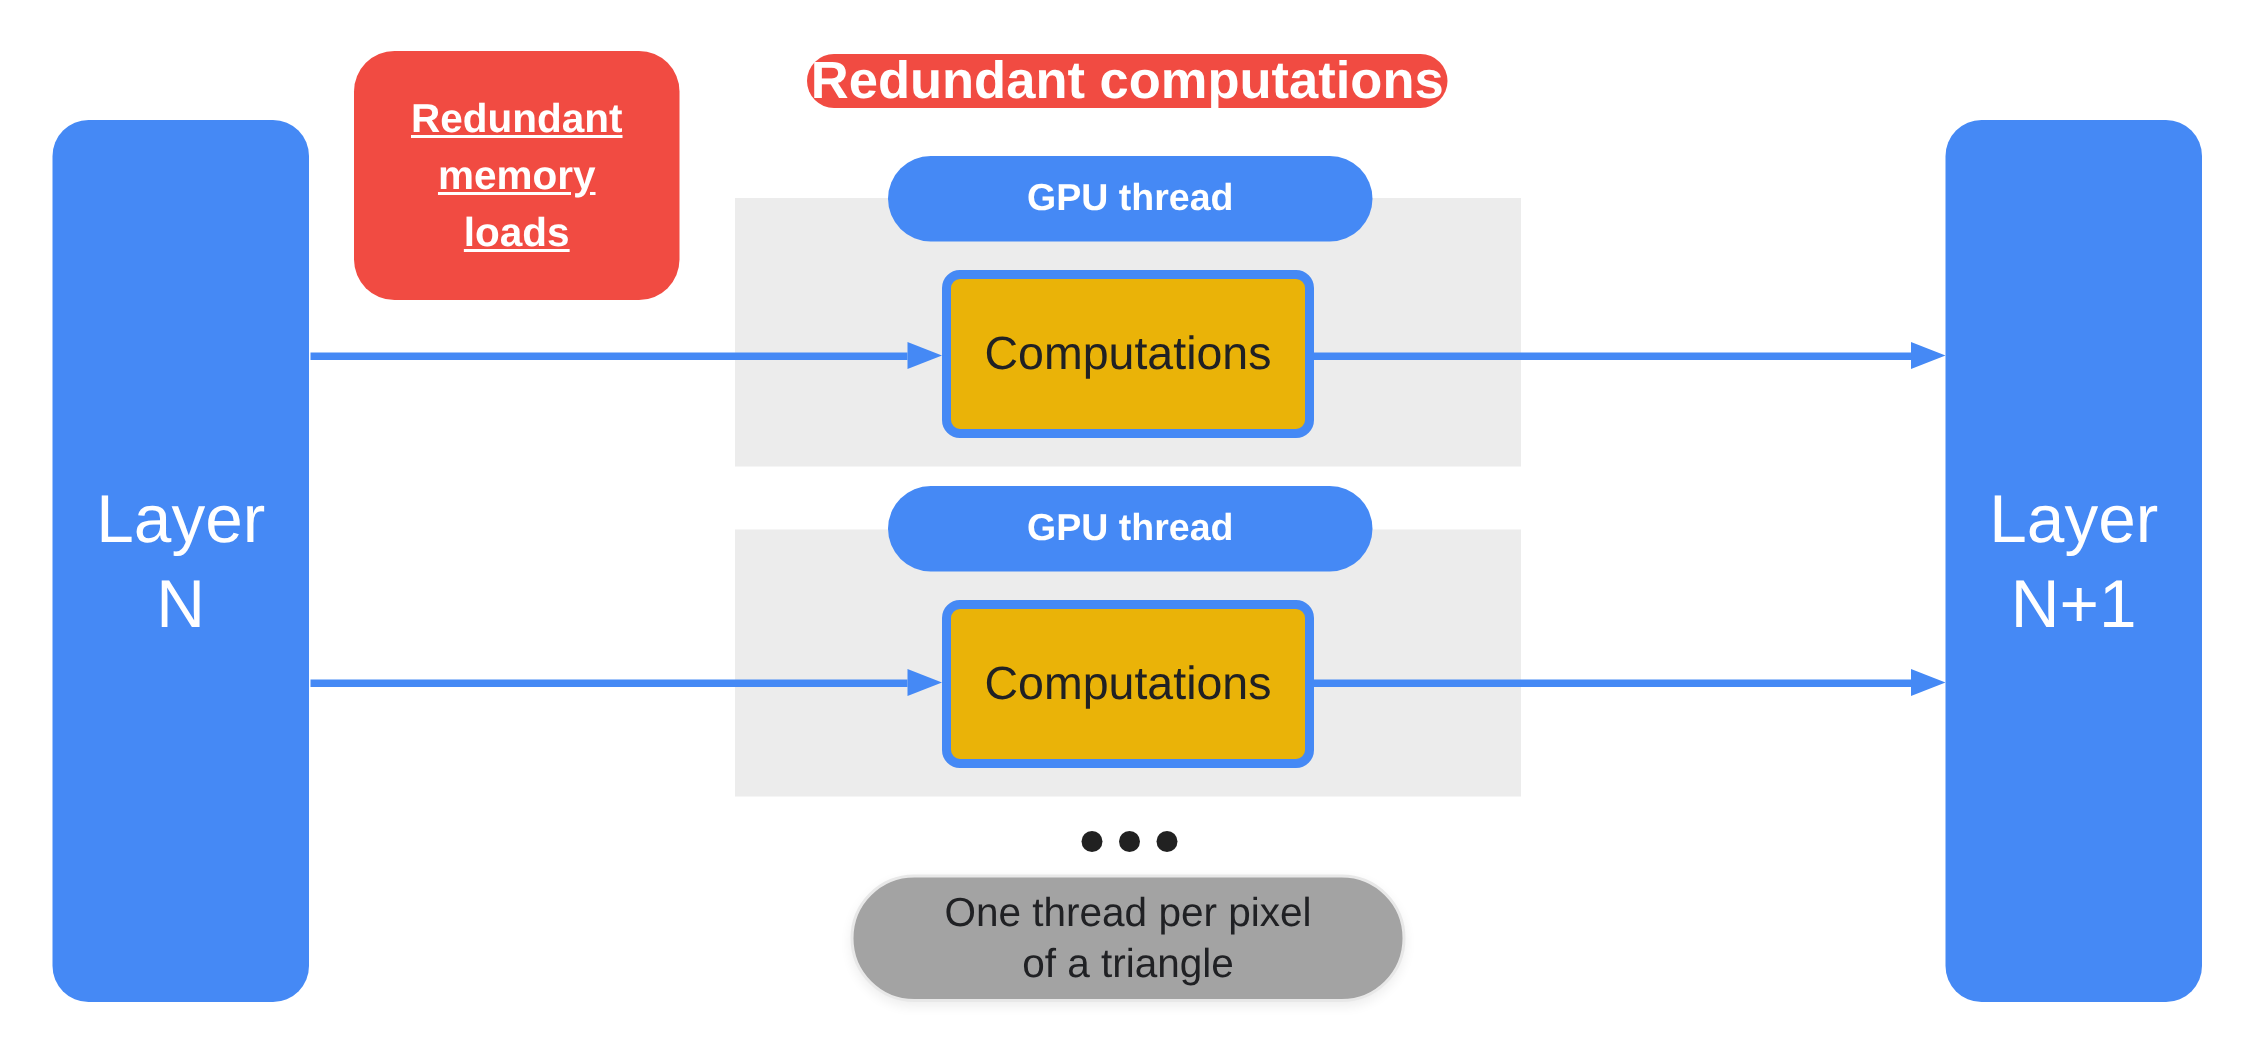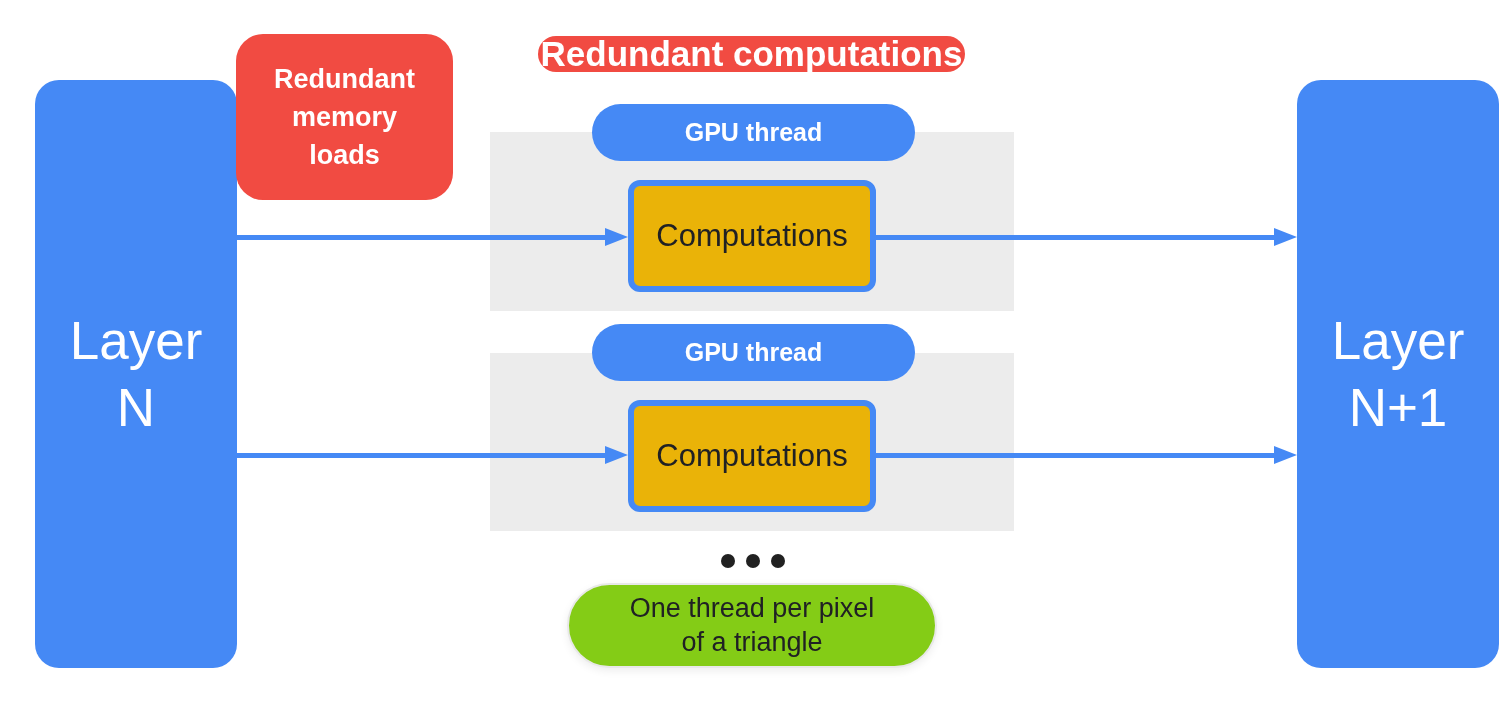--- a/index.html
+++ b/index.html
@@ -9,30 +9,30 @@
     height: 706px;
     background: #ffffff;
     overflow: hidden;
     font-family: "Liberation Sans", sans-serif;
   }
 
   
   .layer-box {
     position: absolute;
     top: 80px;
-    width: 202px;
+    width: 171px;
     height: 588px;
     background: #4589F5;
     border-radius: 24px;
     color: #ffffff;
     display: flex;
     align-items: center;
     justify-content: center;
     text-align: center;
-    font-size: 53px;
+    font-size: 45px;
     line-height: 1.27;
     font-weight: 400;
     white-space: pre-line;
   }
   .layer-left  { left: 35px; }
   .layer-right { left: 1297px; }
 
   
   .red-badge {
     position: absolute;
@@ -41,21 +41,21 @@
     font-weight: 700;
     display: flex;
     align-items: center;
     justify-content: center;
     text-align: center;
     white-space: pre-line;
     box-sizing: border-box;
   }
   .badge-memory {
     left: 236px; top: 34px; width: 217px; height: 166px;
-    border-radius: 27px; font-size: 27px; line-height: 1.42;
+    border-radius: 27px; font-size: 27px; line-height: 1.42; text-decoration: underline;
   }
   .badge-computations {
     left: 538px; top: 36px; width: 427px; height: 36px;
     border-radius: 26px; font-size: 35px;
   }
   .badge-few-values {
     left: 1050px; top: 33px; width: 216px; height: 168px;
     border-radius: 27px; font-size: 27px; line-height: 1.42;
   }
 
@@ -146,21 +146,21 @@
     background: #212121;
   }
 
   
   .note-pill {
     position: absolute;
     left: 567px;
     top: 583px;
     width: 370px;
     height: 85px;
-    background: #84cc16;
+    background: #a3a3a3;
     border: 2px solid #E8E8E8;
     border-radius: 43px;
     box-sizing: border-box;
     box-shadow: 0 3px 8px rgba(0,0,0,0.07);
     display: flex;
     align-items: center;
     justify-content: center;
     text-align: center;
     font-size: 27px;
     line-height: 1.25;

